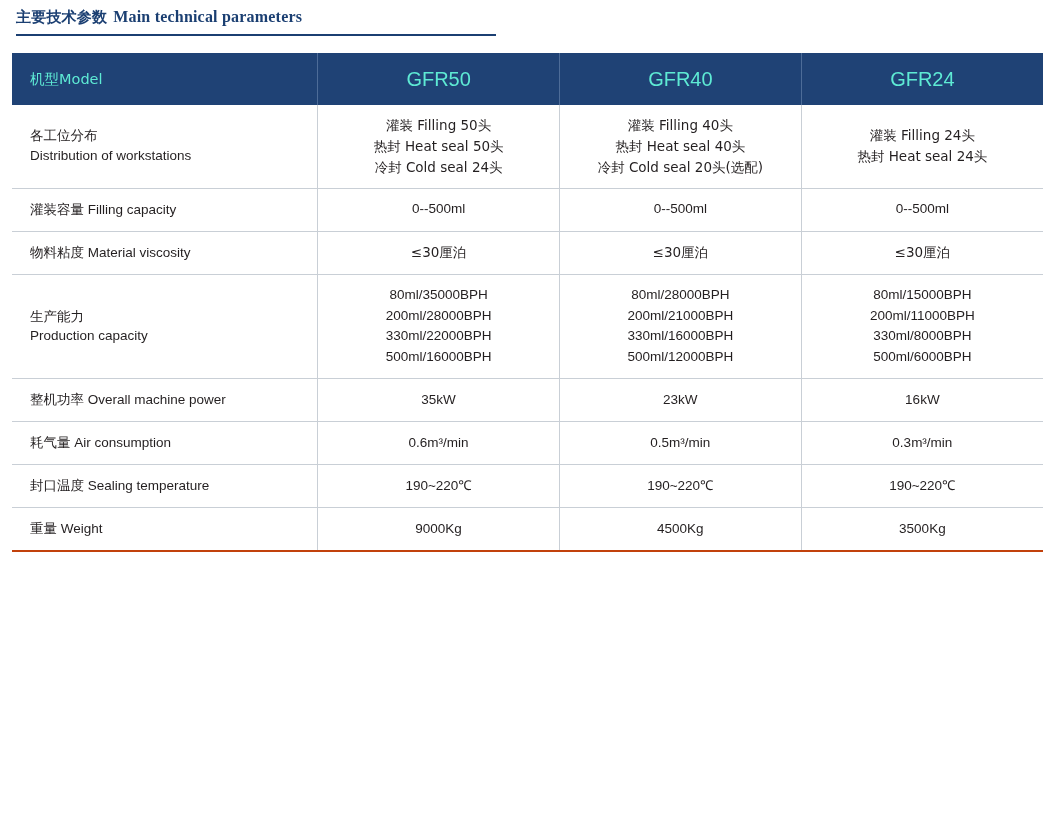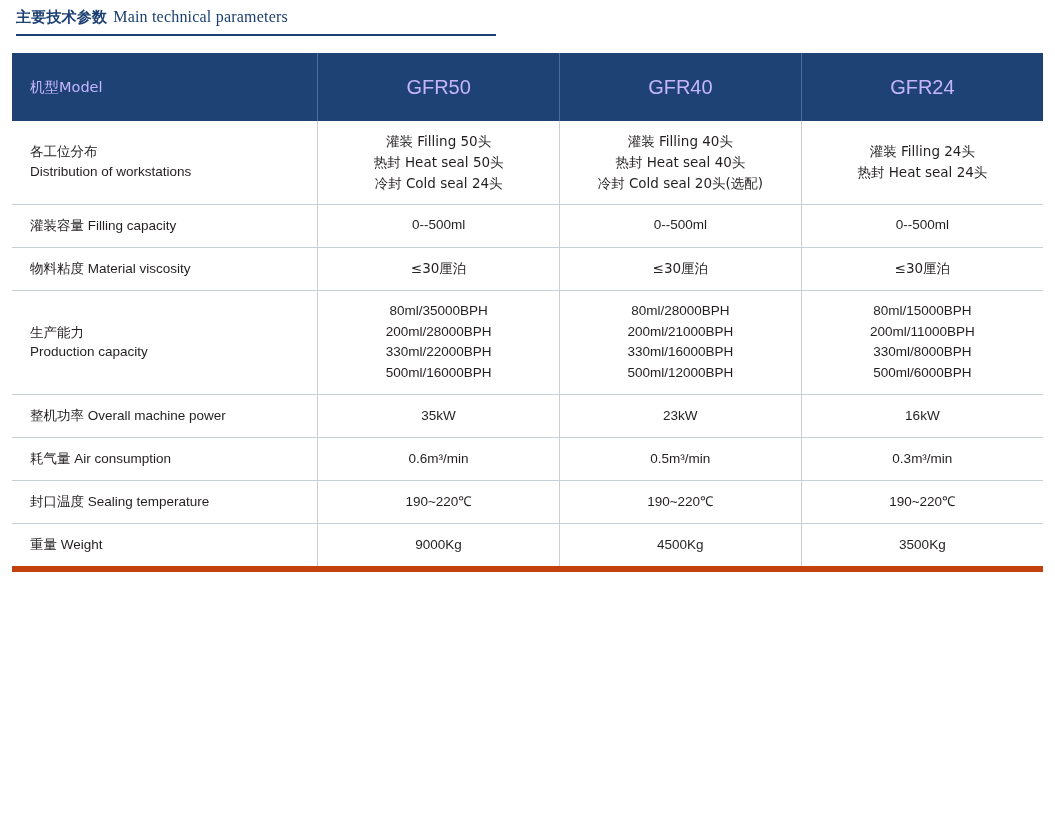--- a/index.html
+++ b/index.html
@@ -32,21 +32,21 @@
     letter-spacing: 0.2px;
     white-space: nowrap;
   }
   .heading .cn {
     font-family: "DejaVu Sans", sans-serif;
     font-weight: bold;
     font-size: 15px;
   }
   .heading .en {
     font-family: "Liberation Serif", serif;
-    font-weight: normal;
+    font-weight: bold;
     font-size: 16px;
     margin-left: 6px;
   }
   .heading-rule {
     margin-top: 7px;
     width: 480px;
     height: 2px;
     background: #1b3f72;
   }
   
@@ -56,24 +56,24 @@
     width: 1031px;
     table-layout: fixed;
   }
   table.params col.c0 { width: 301px; }
   table.params col.c1 { width: 238px; }
   table.params col.c2 { width: 238px; }
   table.params col.c3 { width: 238px; }
 
   thead th {
     background: #1f4275;
-    color: #c4b5fd;
+    color: #5eead4;
     font-weight: normal;
     font-size: 15px;
-    height: 68px;
+    height: 52px;
     padding: 0 0 0 0;
     border: none;
   }
   thead th.model-head {
     text-align: left;
     padding-left: 18px;
     font-size: 14.5px;
   }
   thead th.model-head .cn {
     font-family: "DejaVu Sans", sans-serif;
@@ -97,21 +97,21 @@
   }
   tbody td.val {
     text-align: center;
     padding: 10px 8px;
     border-right: 1px solid #c9cfd6;
   }
   tbody td.val.last {
     border-right: none;
   }
   tbody tr:last-child td {
-    border-bottom: 6px solid #c2410c;
+    border-bottom: 2px solid #c2410c;
   }
   .cn {
     font-family: "DejaVu Sans", sans-serif;
   }
   .multi div {
     white-space: nowrap;
   }
 </style>
 </head>
 <body>

